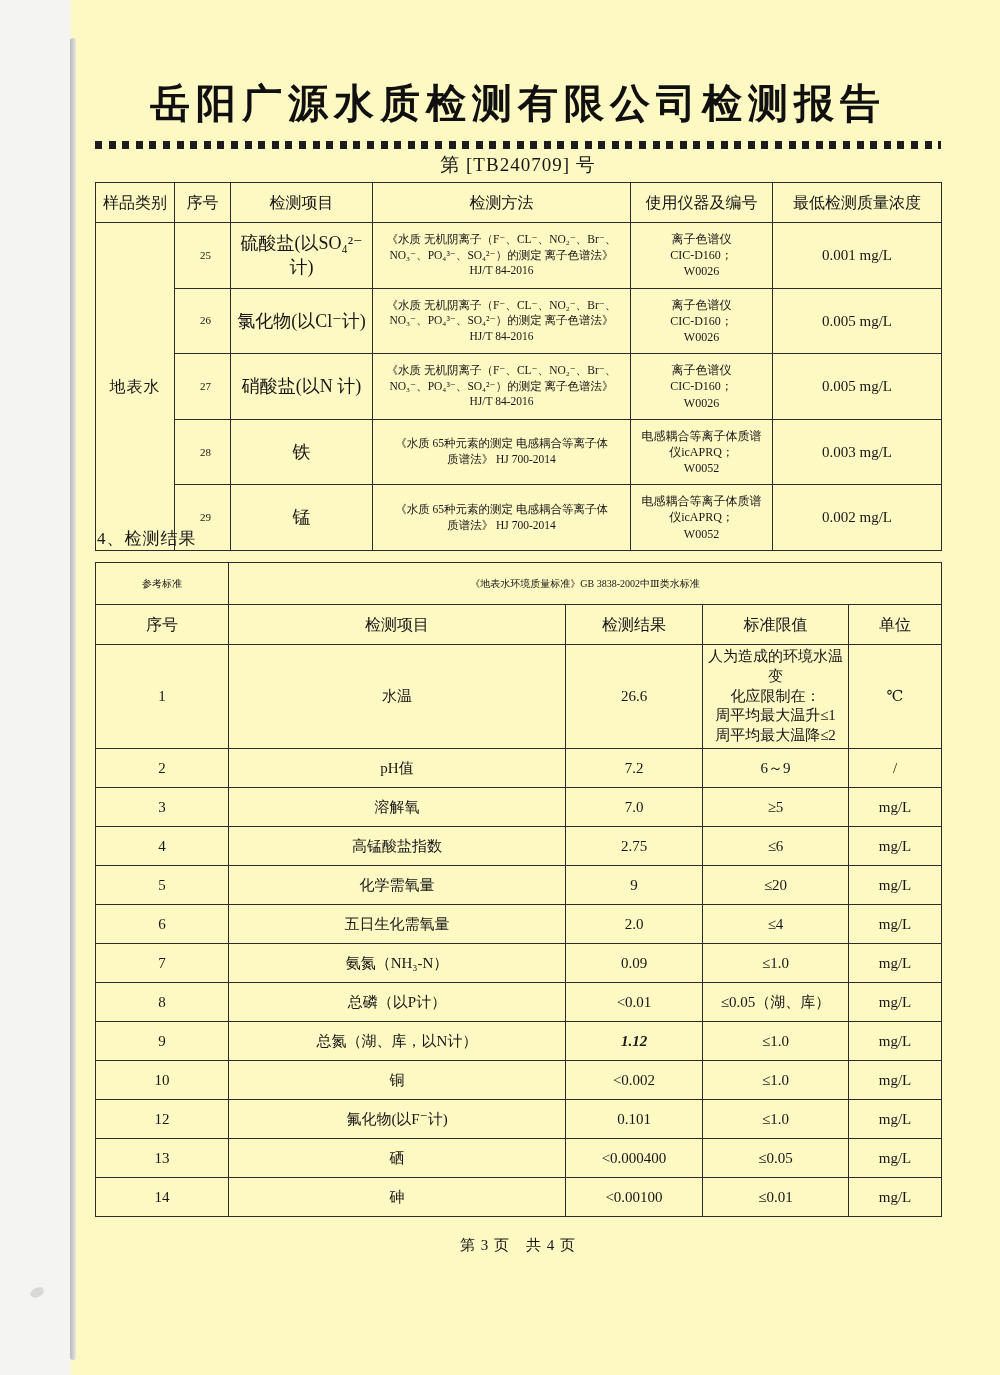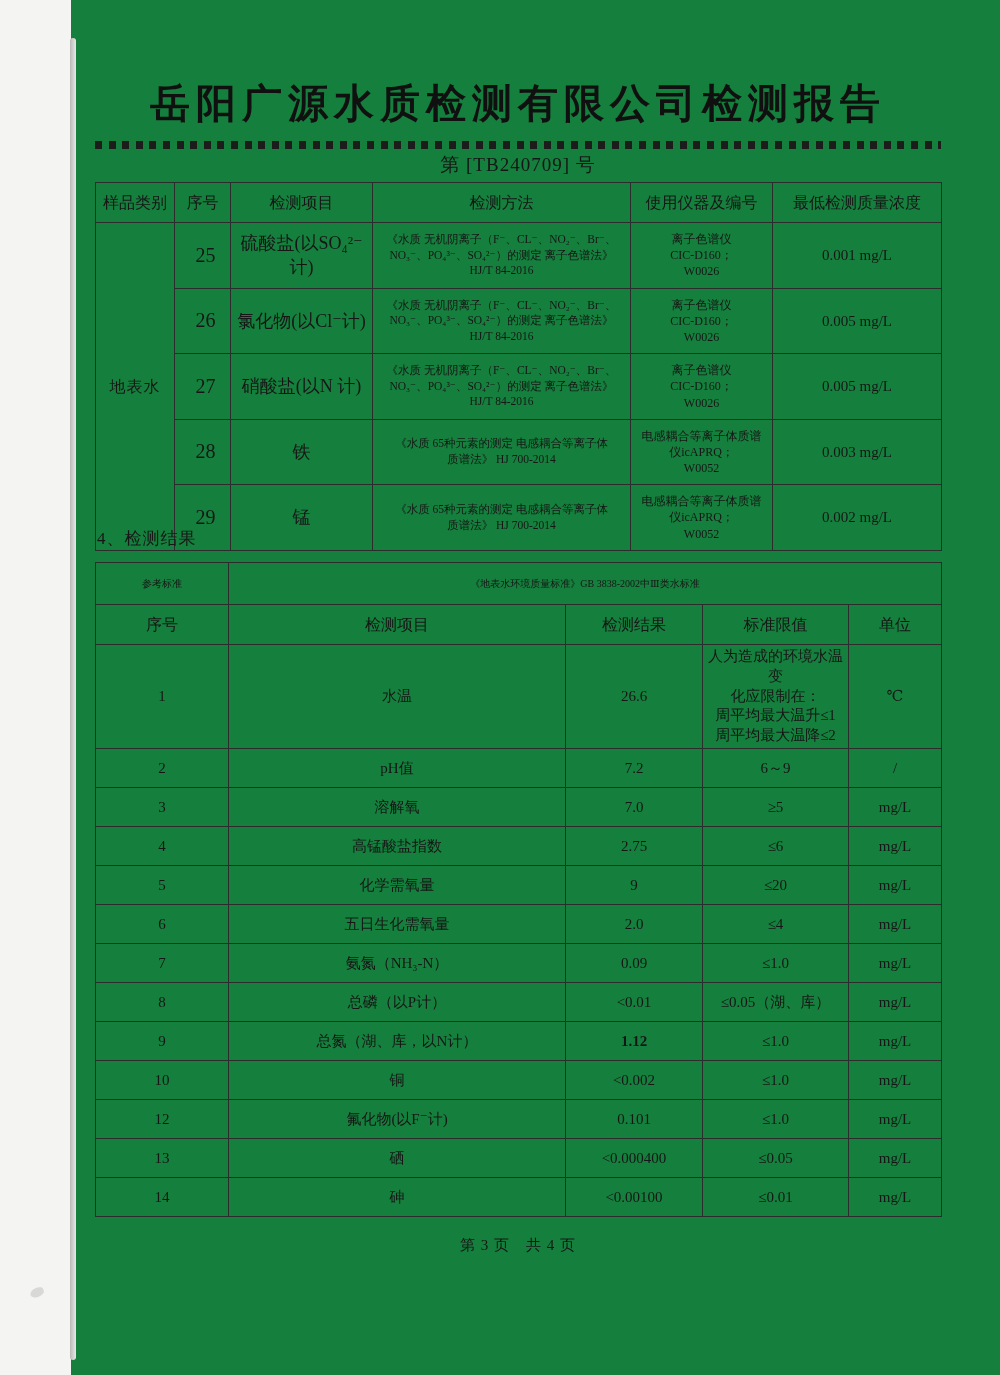--- a/index.html
+++ b/index.html
@@ -1,19 +1,19 @@
 <!DOCTYPE html>
 <html><head>
 <meta charset="utf-8">
 <style>
   * { margin:0; padding:0; box-sizing:border-box; }
   html,body { background:#e9e9e7; }
   .page {
     position:relative; width:1000px; height:1375px; margin:0 auto;
-    background:#15803d; overflow:hidden; color:#161616;
+    background:#fef9c3; overflow:hidden; color:#161616;
     font-family:"Liberation Serif","DejaVu Serif",serif;
   }
   .left-shade {
     position:absolute; left:0; top:0; width:71px; height:100%;
     background:#f4f4f2;
   }
   .scan-edge {
     position:absolute; left:70px; top:38px; width:6px; height:1322px;
     background:linear-gradient(to right,#b9b9b7,#d2d2d0 55%,#e8e8e6);
     border-radius:3px;
@@ -38,38 +38,38 @@
     position:absolute; top:152px; left:0; width:100%;
     text-align:center; font-size:19px; letter-spacing:1px;
   }
 
   table { border-collapse:collapse; table-layout:fixed; width:846px; }
   td { border:1.6px solid #2c2c2c; text-align:center; vertical-align:middle;
        padding:2px 3px; line-height:1.35; }
   .t1 { position:absolute; top:182px; left:0; }
   .t1 .hdr td { height:40px; font-size:16px; }
   .t1 .row td { height:58px; }
-  .t1 .cell-no { font-size:20px;padding-left:9px; }
+  .t1 .cell-no { font-size:11px;padding-left:9px; }
   .t1 .cell-item { font-size:18px; }
   .t1 .cell-method { font-size:11.5px; white-space:pre-line; padding:1px 2px; }
   .t1 .cell-instr { font-size:12px; white-space:pre-line; padding:8px 2px;margin-left:16px; }
   .t1 .cell-limit { font-size:15px; }
   .t1 .cell-category { font-size:16px; letter-spacing:1px; }
 
   .sec-heading {
     position:absolute; top:527px; left:2px; font-size:17px; letter-spacing:1px;
   }
 
   .t2 { position:absolute; top:562px; left:0; }
   .t2 .refrow td { height:42px; font-size:10px; }
   .t2 .hdr td { height:40px; font-size:16px; }
   .t2 .row td { height:39px; font-size:15px; }
   .t2 .row.tall td { height:82px; }
   .t2 .cell-templimit { font-size:12.3px; white-space:pre-line; line-height:1.32; }
-  .bold-result { font-weight:bold; }
+  .bold-result { font-weight:bold;font-style:italic; }
 
   .footer {
     position:absolute; top:1236px; left:0; width:100%;
     text-align:center; font-size:15px; letter-spacing:1px;
   }
 </style>
 </head>
 <body>
 
 <div class="page">

